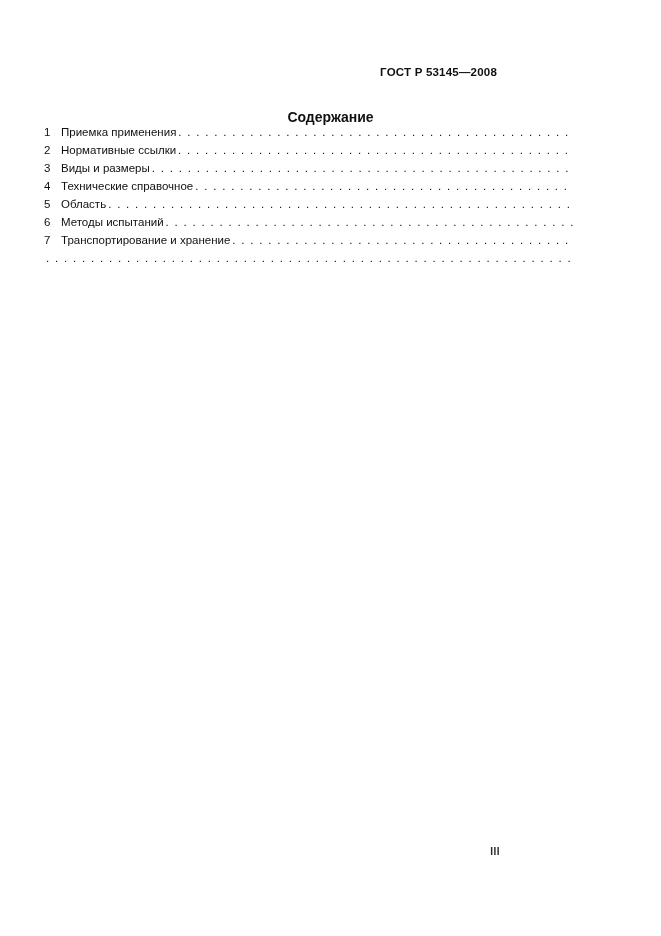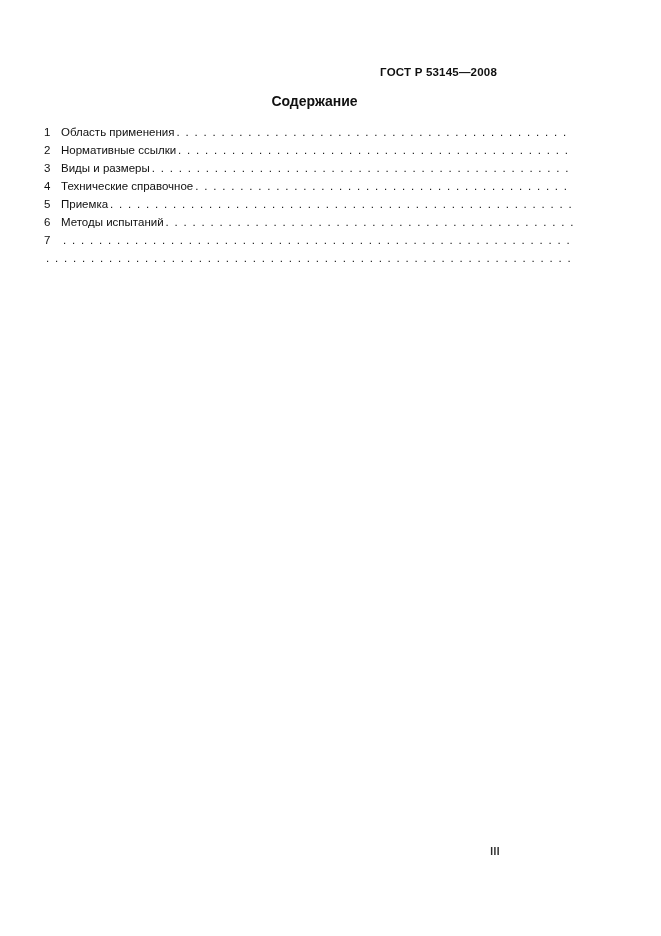--- a/index.html
+++ b/index.html
@@ -23,21 +23,21 @@
     font-size: 11.5px;
     font-weight: bold;
     letter-spacing: 0.2px;
     white-space: nowrap;
   }
   .title {
     position: absolute;
     top: 93px;
     left: 46px;
     width: 537px;
-    margin: 0;
+    margin: 16px;
     text-align: center;
     font-size: 14px;
     font-weight: bold;
   }
   .toc {
     position: absolute;
     top: 123px;
     left: 44px;
     width: 539px;
   }
@@ -84,21 +84,21 @@
 <body>
 
 <div class="page">
   <div class="doc-code">ГОСТ Р 53145—2008</div>
 
   <h1 class="title">Содержание</h1>
 
   <div class="toc" id="toc-list">
       <div class="toc-row">
     <span class="toc-num">1</span>
-    <span class="toc-label">Область применения</span>
+    <span class="toc-label">Приемка применения</span>
     <span class="leader"></span>
     <span class="toc-page">1</span>
   </div>
       <div class="toc-row">
     <span class="toc-num">2</span>
     <span class="toc-label">Нормативные ссылки</span>
     <span class="leader"></span>
     <span class="toc-page">1</span>
   </div>
       <div class="toc-row">
@@ -108,32 +108,33 @@
     <span class="toc-page">2</span>
   </div>
       <div class="toc-row">
     <span class="toc-num">4</span>
     <span class="toc-label">Технические справочное</span>
     <span class="leader"></span>
     <span class="toc-page">6</span>
   </div>
       <div class="toc-row">
     <span class="toc-num">5</span>
-    <span class="toc-label">Приемка</span>
+    <span class="toc-label">Область</span>
     <span class="leader"></span>
     <span class="toc-page">7</span>
   </div>
       <div class="toc-row">
     <span class="toc-num">6</span>
     <span class="toc-label">Методы испытаний</span>
     <span class="leader"></span>
     <span class="toc-page">7</span>
   </div>
       <div class="toc-row">
     <span class="toc-num">7</span>
+    <span class="toc-label">Транспортирование и хранение</span>
     <span class="leader"></span>
     <span class="toc-page">8</span>
   </div>
       <div class="toc-row">
 
     <span class="leader"></span>
     <span class="toc-page">9</span>
   </div>
     </div>
 

